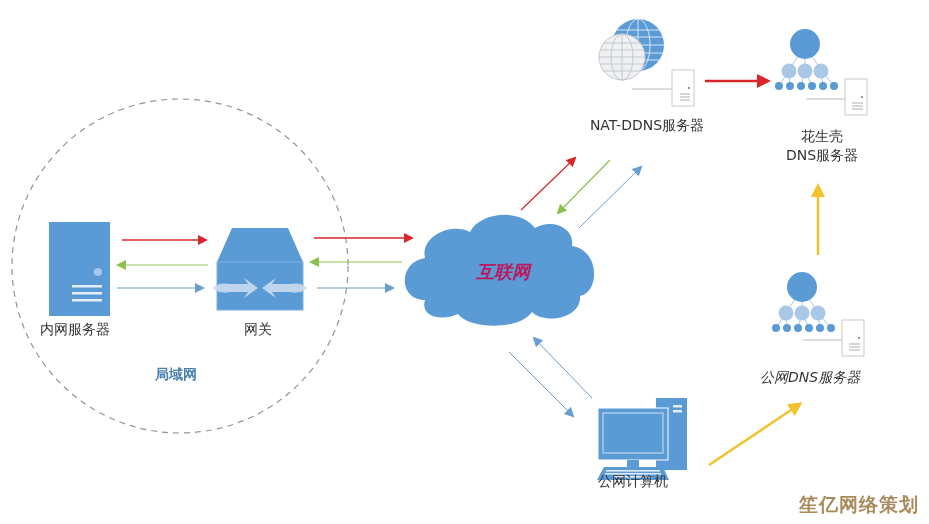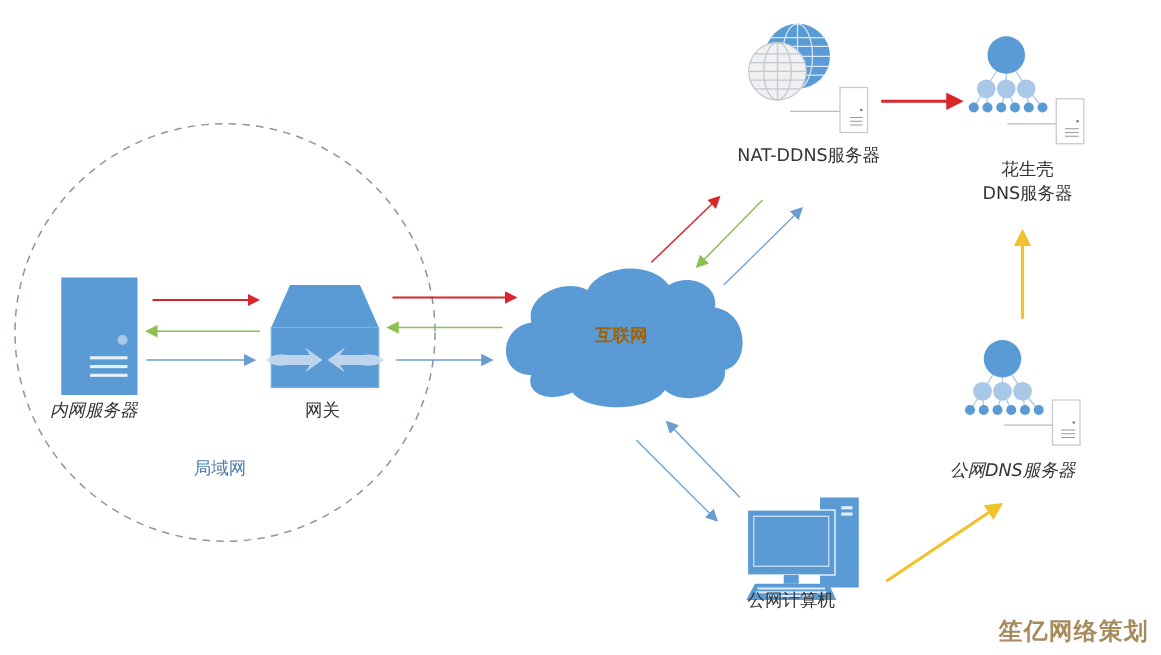--- a/index.html
+++ b/index.html
@@ -1,21 +1,21 @@
 <!DOCTYPE html>
 <html><head>
 <meta charset="utf-8">
 <style>
   html, body { margin: 0; padding: 0; background: #ffffff; }
   body { width: 929px; height: 524px; position: relative; overflow: hidden;
          font-family: "DejaVu Sans", "Liberation Sans", sans-serif; }
   #diagram { position: absolute; left: 0; top: 0; }
   .lbl { position: absolute; font-size: 14px; color: #333; white-space: nowrap; text-align: center; line-height: 19px; }
-  .lan-lbl { position: absolute; font-size: 14px; color: #4a7fb0; font-weight: normal; }
-  .cloud-lbl { position: absolute; font-size: 14px; color: #a16207; font-weight: bold; }
+  .lan-lbl { position: absolute; font-size: 14px; color: #4a7fb0; font-weight: bold; }
+  .cloud-lbl { position: absolute; font-size: 18px; color: #be185d; font-weight: bold; font-style: italic; }
   .watermark { position: absolute; right: 10px; bottom: 6px; font-size: 19px; font-weight: bold; color: #a88a5c; letter-spacing: 1px; }
 </style>
 </head>
 <body>
 
 <svg id="diagram" width="929" height="524" viewBox="0 0 929 524">
   <defs>
     <marker id="mRed" markerWidth="10" markerHeight="10" refX="8" refY="5" orient="auto" markerUnits="userSpaceOnUse">
         <path d="M0,0 L10,5 L0,10 z" fill="#d9262b"></path>
       </marker>
@@ -174,21 +174,21 @@
     <rect x="627" y="460" width="12" height="7" fill="#5b9bd5"></rect>
     <path d="M604,467 L663,467 L669,480 L597,480 Z" fill="#5b9bd5"></path>
     <g fill="#dfeaf6">
       <rect x="606" y="470" width="54" height="1.6"></rect>
       <rect x="605" y="473" width="56" height="1.6"></rect>
       <rect x="614" y="476" width="36" height="1.6"></rect>
     </g>
   </g>
 </svg>
 
-<div class="lbl" style="left:40px; top:320px;font-style:italic;">内网服务器</div>
+<div class="lbl" style="left:40px; top:320px;">内网服务器</div>
 <div class="lbl" style="left:244px; top:320px;">网关</div>
 <div class="lan-lbl" style="left:155px; top:366px;">局域网</div>
 <div class="cloud-lbl" style="left:476px; top:260px;">互联网</div>
 
 <div class="lbl" style="left:581px; top:116px; width:132px;">
   <div>NAT-DDNS服务器</div>
 </div>
 
 <div class="lbl" style="left:770px; top:127px; width:104px;">
   <div>花生壳</div>

